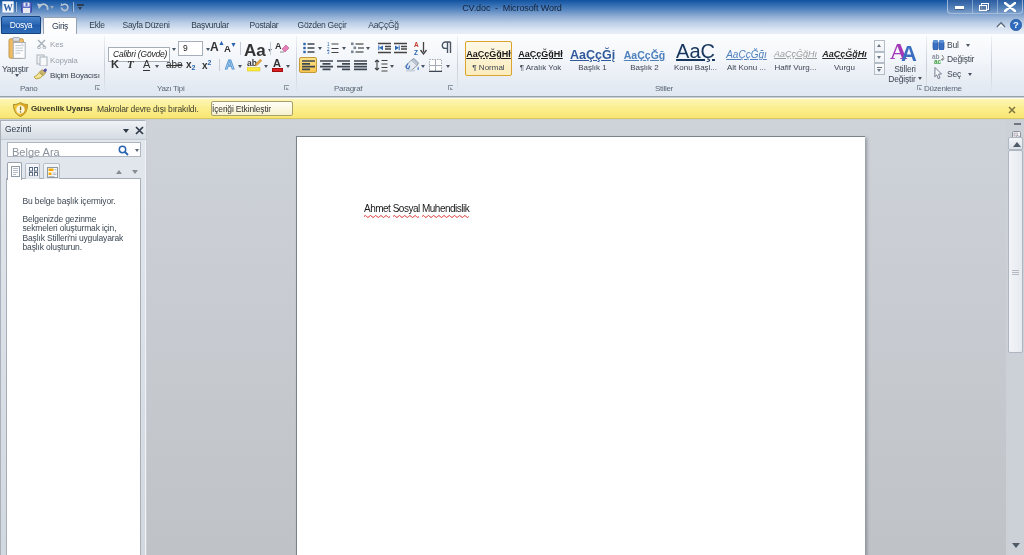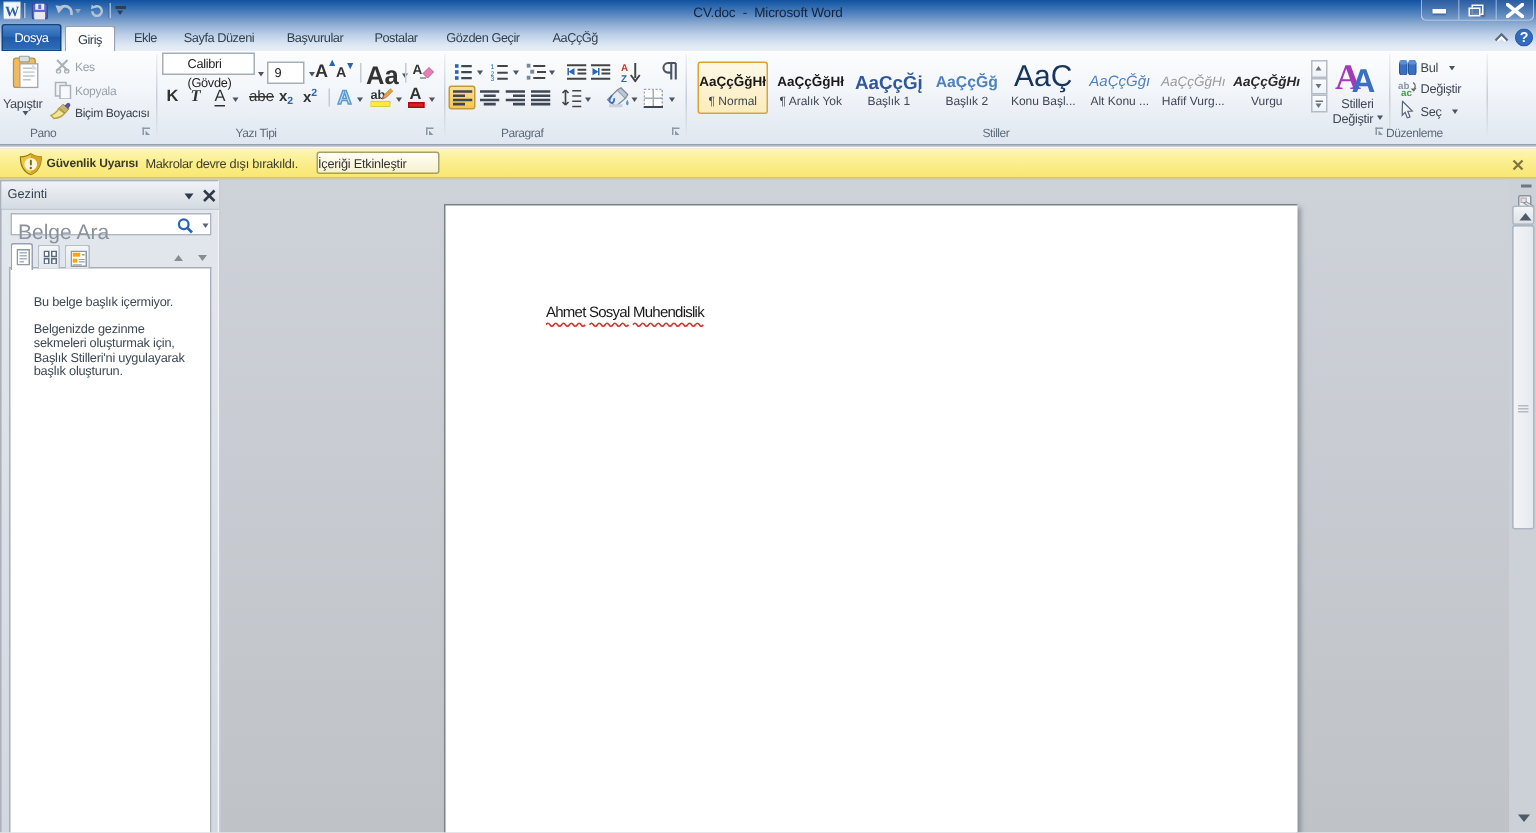--- a/index.html
+++ b/index.html
@@ -43,21 +43,21 @@
   border-left:1px solid #a7aeb8; border-right:1px solid #a7aeb8; border-top:1px solid #a7aeb8; }
 #navcontent p { font-size:8.5px; letter-spacing:-0.15px; color:#3d4854; line-height:9.4px; margin:0; white-space:nowrap; }
 #docarea { position:absolute; left:147px; top:0; width:859px; height:435px;
   background:linear-gradient(#ced3d9, #bfc3c8); }
 #page { position:absolute; left:296px; top:16px; width:569px; height:430px; background:#fff;
   border-left:1px solid #7a828c; border-top:1px solid #7a828c; box-shadow:2px 2px 3px rgba(100,108,118,.55); }
 #scrollbar { position:absolute; left:1006px; top:0; width:18px; height:435px; background:#ccd1d7; }
 
 .car { display:inline-block; width:0; height:0; border-left:2.5px solid transparent; border-right:2.5px solid transparent; border-top:3px solid #4a5564; vertical-align:middle; }
 .sbox { position:absolute; top:7px; width:47px; height:35px; border:1px solid transparent; border-radius:2px; text-align:center; overflow:hidden; }
-.ssamp { margin-top:7px; white-space:nowrap; }
+.ssamp { margin-top:7px; white-space:nowrap;text-decoration:underline; }
 .slab { position:absolute; bottom:3px; width:100%; font-size:8px; color:#3f4754; white-space:nowrap; }
 </style>
 </head>
 <body>
 <div id="app">
   <div id="titlebar">
     <div id="title">CV.doc&nbsp; -&nbsp; Microsoft Word</div>
     <div id="winbtns">
       <div class="wbtn">
           <div class="abs" style="left:7px;top:6px;width:9px;height:3px;background:#fff;box-shadow:0 1px 1px rgba(40,60,90,.5);"></div>
@@ -154,21 +154,21 @@
         </svg>
       <span class="abs" style="left:50px;top:22px;font-size:8px;letter-spacing:-0.2px;color:#9aa1ab;">Kopyala</span>
       <svg class="abs" style="left:33px;top:34px;" width="15" height="12" viewBox="0 0 15 12">
           <path d="M1 9 Q5 7 6 4.5 L10 7.5 Q8 10.5 3 11 Z" fill="#f2e49a" stroke="#b8a545"></path>
           <path d="M6.5 4 L9 1.5 L13 4.5 L10.5 7.5 Z" fill="#c9b570" stroke="#a08a3a" stroke-width="0.6"></path>
           <path d="M10 2.5 L11.5 1 a1.4 1.4 0 0 1 2 2 L12.3 4.6 Z" fill="#5a52a8"></path>
         </svg>
       <span class="abs" style="left:50px;top:37px;font-size:8px;letter-spacing:-0.2px;color:#3b434f;">Biçim Boyacısı</span>
     </div>
     <div id="g-font">
-      <div class="abs" style="left:108px;top:1px;width:62px;height:15px;background:#fff;border:1px solid #a6aeb9;font-size:8.5px;letter-spacing:-0.2px;color:#222;line-height:13px;padding-left:16px;">Calibri (Gövde)</div>
+      <div class="abs" style="left:108px;top:13px;width:62px;height:15px;background:#fff;border:1px solid #a6aeb9;font-size:8.5px;letter-spacing:-0.2px;color:#222;line-height:13px;padding-left:4px;font-style:italic;">Calibri (Gövde)</div>
         <div class="car abs" style="left:172px;top:13.5px;"></div>
       <div class="abs" style="left:178px;top:7px;width:25px;height:15px;background:#fff;border:1px solid #a6aeb9;font-size:8.5px;color:#222;line-height:13px;padding-left:4px;">9</div>
         <div class="car abs" style="left:206px;top:13.5px;"></div>
       <span class="abs" style="left:210px;top:6px;font-size:12px;font-weight:bold;color:#333;">A<span style="position:absolute;left:8px;top:-1px;font-size:7px;color:#2a65b0;">▲</span></span>
       <span class="abs" style="left:224px;top:9px;font-size:9.5px;font-weight:bold;color:#333;">A<span style="position:absolute;left:6px;top:-2px;font-size:7px;color:#2a65b0;">▼</span></span>
       <div class="abs" style="left:240px;top:8px;width:1px;height:13px;background:#c3cbd5;"></div>
         <span class="abs" style="left:244px;top:7px;font-size:17px;font-weight:bold;color:#333;">Aa<span class="car" style="margin-left:2px;margin-bottom:2px;"></span></span>
         <div class="abs" style="left:270px;top:8px;width:1px;height:13px;background:#c3cbd5;"></div>
       <svg class="abs" style="left:274px;top:6px;" width="16" height="15" viewBox="0 0 16 15">
           <text x="1" y="9" font-size="9" font-weight="bold" fill="#333">A</text>
@@ -358,21 +358,21 @@
   <div id="main">
     <div id="navpane">
       <div id="navhead">
           <span class="abs" style="left:4px;top:3px;">Gezinti</span>
         <div class="car abs" style="left:122px;top:8px;border-left-width:3.5px;border-right-width:3.5px;border-top-width:4.5px;border-top-color:#2e3a4a;"></div>
         <svg class="abs" style="left:134px;top:5px;" width="9" height="9" viewBox="0 0 9 9">
             <path d="M1 1 L8 8 M8 1 L1 8" stroke="#2e3a4a" stroke-width="1.7"></path>
           </svg>
       </div>
       <div id="navsearch">
-          <span class="abs" style="left:4px;top:3px;font-size:14px;color:#8a929c;">Belge Ara</span>
+          <span class="abs" style="left:4px;top:3px;font-size:11px;color:#8a929c;">Belge Ara</span>
         <svg class="abs" style="left:110px;top:2px;" width="11" height="11" viewBox="0 0 11 11">
             <circle cx="4.5" cy="4.5" r="3.2" fill="none" stroke="#2a65b0" stroke-width="1.5"></circle>
             <path d="M7 7 L10 10" stroke="#2a65b0" stroke-width="1.8"></path>
           </svg>
         <div class="car abs" style="left:127px;top:6px;border-top-color:#5a6474;"></div>
       </div>
       <div id="navtabs">
         <div class="abs" style="left:0px;top:0px;width:15px;height:18px;background:#fff;border:1px solid #98a2ae;border-bottom:none;border-radius:2px 2px 0 0;">
           <svg class="abs" style="left:3px;top:3px;" width="9" height="11" viewBox="0 0 9 11">
               <rect x="0.5" y="0.5" width="8" height="10" fill="#fdfdfd" stroke="#8e99a6"></rect>

